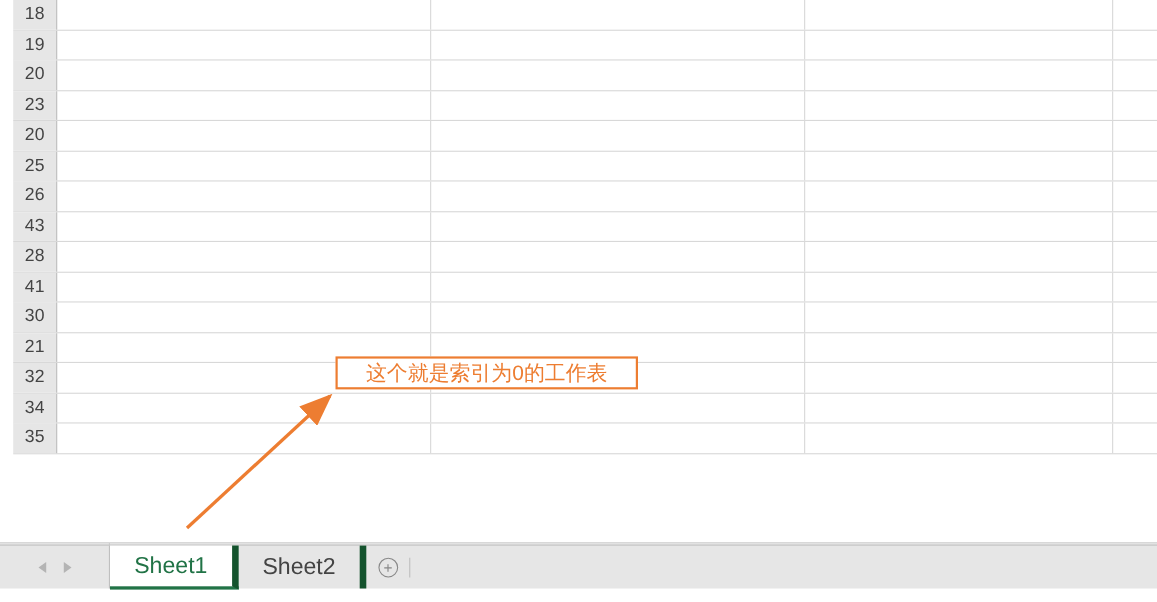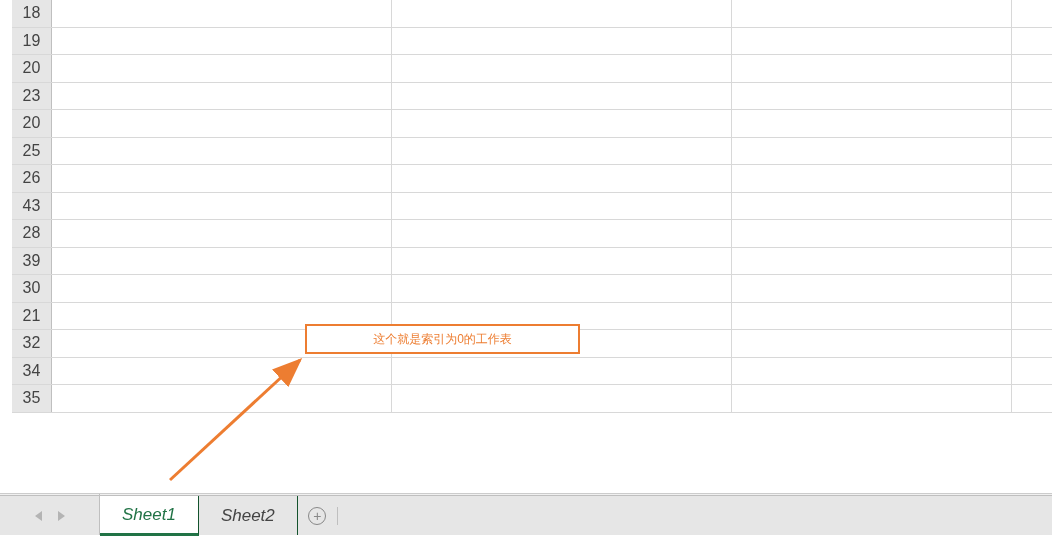--- a/index.html
+++ b/index.html
@@ -77,25 +77,24 @@
     }
     .tabs {
       display: flex;
       height: 100%;
       align-items: stretch;
     }
     .tab {
       padding: 0 22px;
       display: flex;
       align-items: center;
-      font-size: 17px;
+      font-size: 21px;
       color: #444;
-      border-right: 1px solid #14532d;
+      border-right: 6px solid #14532d;
       cursor: pointer;
-      font-style: italic;
     }
     .tab.active {
       background: #fff;
       color: #217346;
       border-bottom: 3px solid #217346;
       margin-bottom: -1px;
     }
     .add-sheet {
       width: 40px;
       display: flex;
@@ -128,23 +127,22 @@
     .scroll-spacer { width: 100px; border-right:1px solid #bfbfbf;}
     .annotation-box {
       position: absolute;
       left: 305px;
       top: 324px;
       width: 275px;
       height: 30px;
       border: 2px solid #ed7d31;
       color: #ed7d31;
       display: flex;
-      align-items: center;
-      justify-content: center;
-      font-size: 12px;
+      justify-content: center;
+      font-size: 19px;
       background: #fff;
     }
     .annotation-arrow {
       position: absolute;
       left: 160px;
       top: 340px;
       pointer-events: none;
     }
   </style>
 </head>
@@ -209,21 +207,21 @@
         <div class="cell col-4"></div>
       </div>
       <div class="row">
         <div class="row-header">28</div>
         <div class="cell col-1"></div>
         <div class="cell col-2"></div>
         <div class="cell col-3"></div>
         <div class="cell col-4"></div>
       </div>
       <div class="row">
-        <div class="row-header">39</div>
+        <div class="row-header">41</div>
         <div class="cell col-1"></div>
         <div class="cell col-2"></div>
         <div class="cell col-3"></div>
         <div class="cell col-4"></div>
       </div>
       <div class="row">
         <div class="row-header">30</div>
         <div class="cell col-1"></div>
         <div class="cell col-2"></div>
         <div class="cell col-3"></div>

